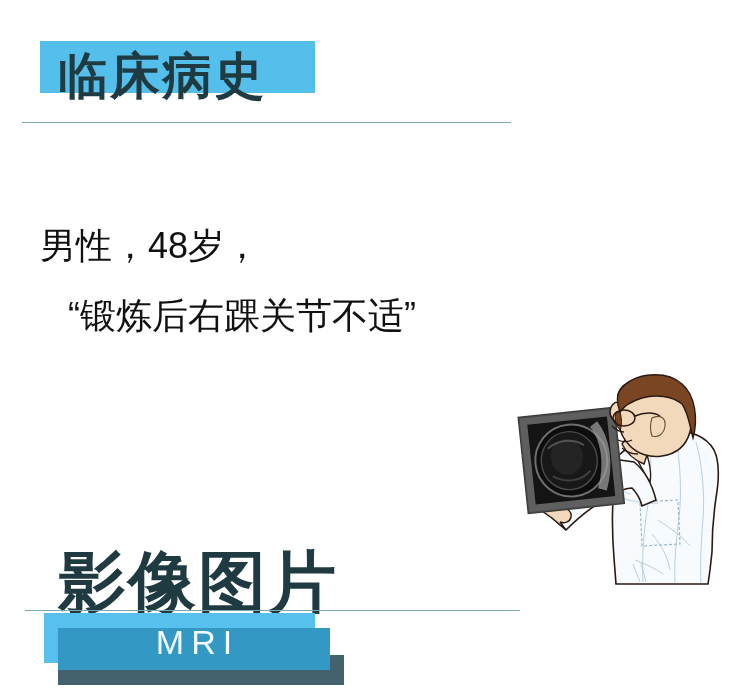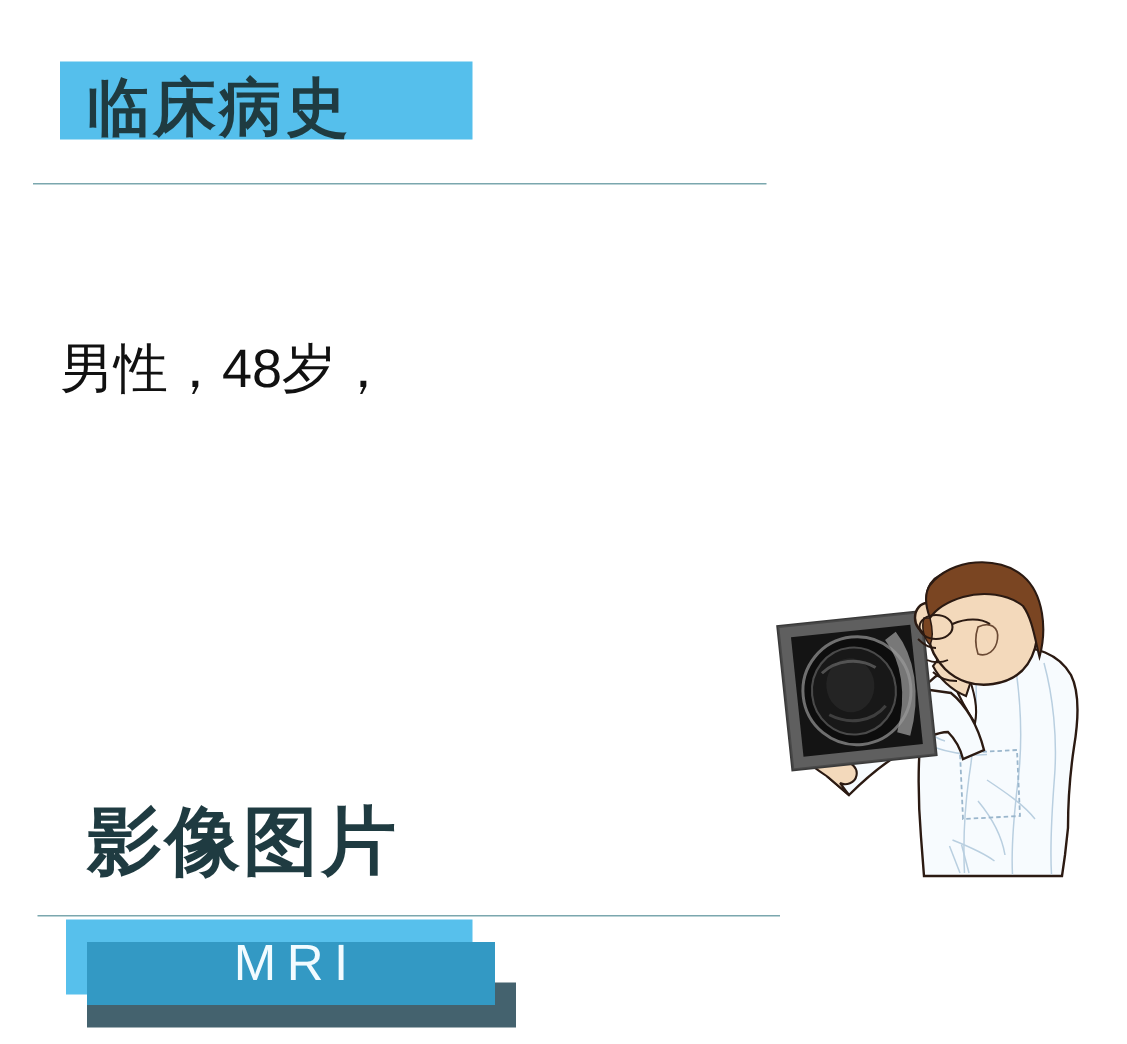--- a/index.html
+++ b/index.html
@@ -37,26 +37,26 @@
     font-family: "Liberation Sans", "DejaVu Sans", sans-serif;
     font-weight: bold;
     color: #1f3b41;
     letter-spacing: 2px;
     white-space: nowrap;
     line-height: 1;
   }
   #heading-clinical {
     left: 58px;
     top: 51px;
-    font-size: 42px;
+    font-size: 50px;
   }
   #heading-imaging {
     left: 58px;
-    top: 536px;
-    font-size: 50px;
+    top: 548px;
+    font-size: 68px;
   }
 
   .rule {
     position: absolute;
     height: 1px;
     background: #7ba7ae;
   }
   #rule-top {
     left: 22px;
     top: 122px;
@@ -145,20 +145,21 @@
 <div id="slide">
 
   <div id="band-top" class="hl-band"></div>
 
   <div id="heading-clinical" class="section-heading">临床病史</div>
 
   <div id="rule-top" class="rule"></div>
 
   <div id="body-line-1" class="body-line">男性，48岁，</div>
 
+  <div id="body-line-2" class="body-line">“锻炼后右踝关节不适”</div>
 
   <div id="heading-imaging" class="section-heading">影像图片</div>
 
   <div id="rule-bottom" class="rule"></div>
 
   <div id="mri-stack">
     <div id="mri-rect-dark"></div>
     <div id="mri-rect-light"></div>
     <div id="mri-rect-mid"></div>
     <div id="mri-label">MRI</div>

